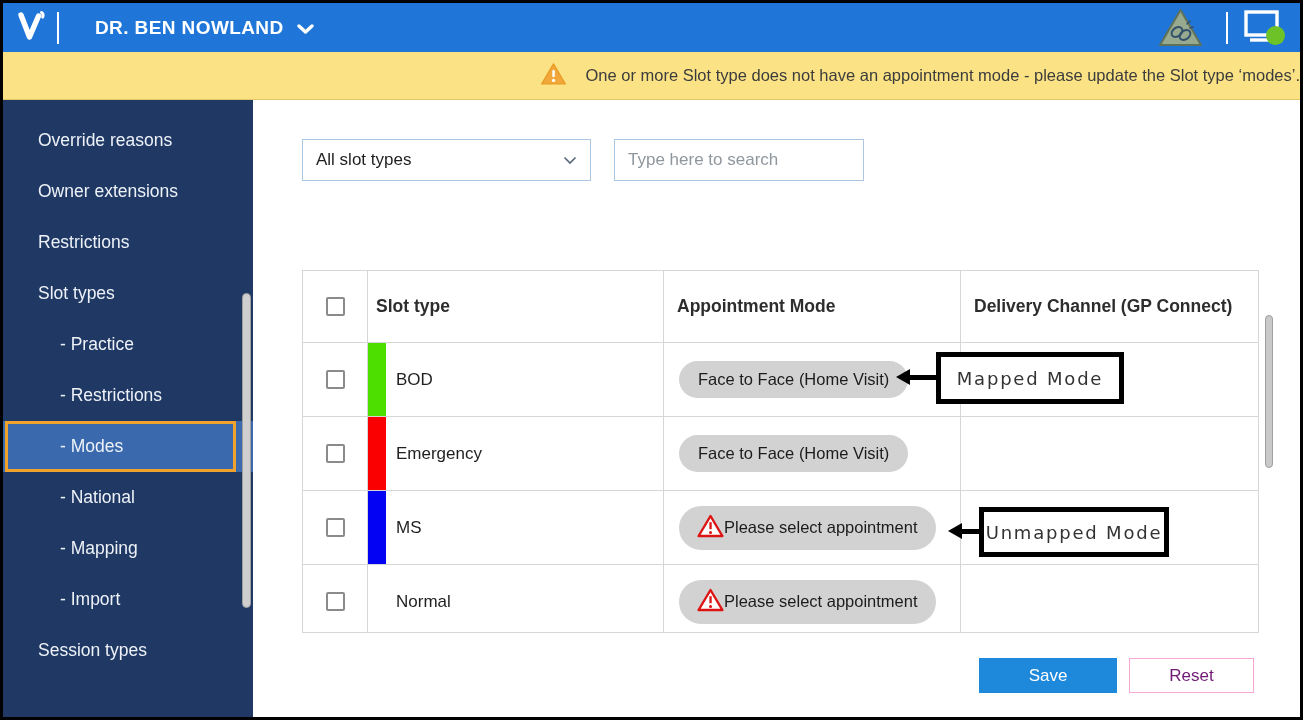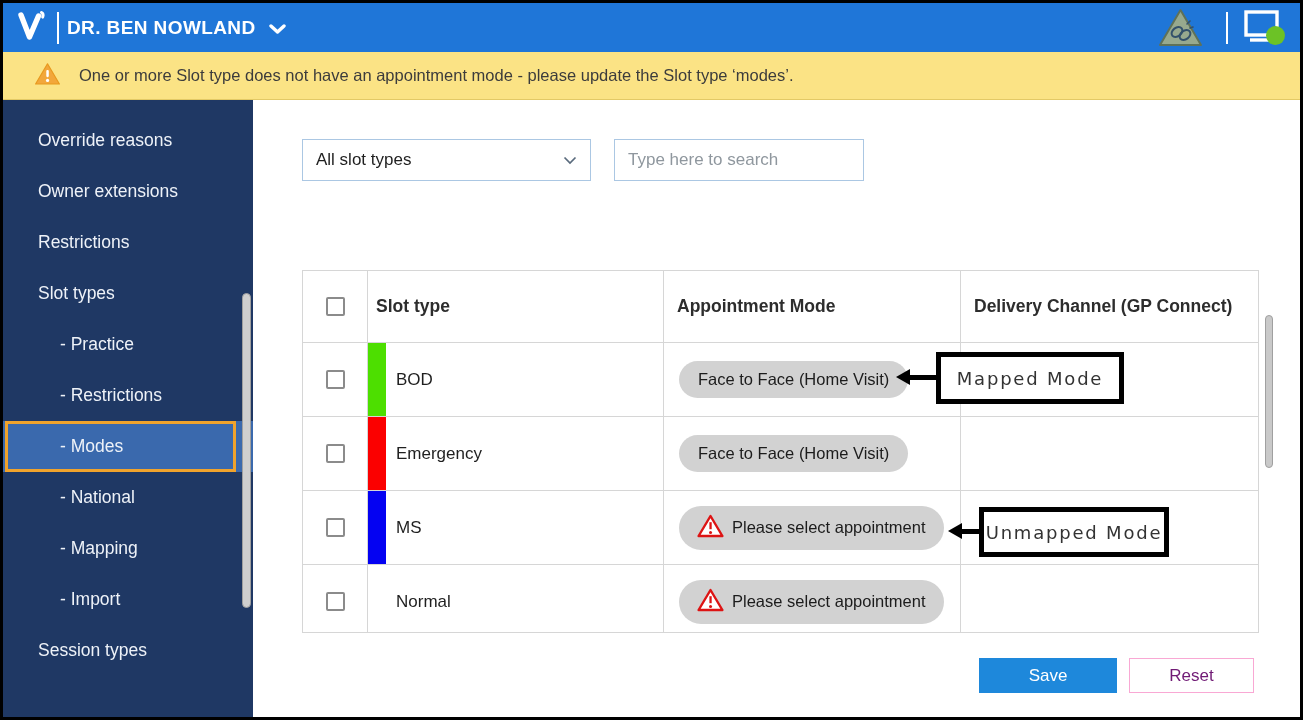--- a/index.html
+++ b/index.html
@@ -3,27 +3,27 @@
 <meta charset="utf-8">
 <style>
   * { margin:0; padding:0; box-sizing:border-box; }
   html,body { width:1303px; height:720px; font-family:"Liberation Sans", sans-serif; background:#fff; }
   .frame { width:1303px; height:720px; border:3px solid #000; display:flex; flex-direction:column; overflow:hidden; background:#fff; }
 
   
   .topbar { height:49px; background:#1f76d8; display:flex; align-items:center; flex:none; }
   .logo-box { width:54px; display:flex; justify-content:center; align-items:center; }
   .vdiv { width:2px; height:32px; background:#fff; flex:none; }
-  .user-menu { margin-left:8px; display:flex; align-items:center; gap:13px; color:#fff; font-size:19px; font-weight:700; letter-spacing:.4px; cursor:pointer; }
+  .user-menu { margin-left:36px; display:flex; align-items:center; gap:13px; color:#fff; font-size:19px; font-weight:700; letter-spacing:.4px; cursor:pointer; }
   .topbar-spacer { flex:1; }
   .hazard-wrap { margin-right:22px; display:flex; align-items:center; }
   .monitor-box { width:72px; display:flex; justify-content:center; align-items:center; }
 
   
-  .banner { height:48px; background:#fbe385; display:flex; align-items:center; padding-left:31px; gap:18px; flex:none; border-bottom:1px solid #e3c966; }
+  .banner { height:48px; background:#fbe385; display:flex; align-items:center; padding-left:31px; gap:18px; flex:none; border-bottom:1px solid #e3c966;justify-content:flex-end; }
   .banner-text { font-size:16.5px; color:#3c3c3c; }
 
   
   .content { flex:1; display:flex; min-height:0; }
 
   
   .sidebar { width:250px; background:#1f3864; position:relative; padding-top:15px; flex:none; }
   .side-item { height:51px; display:flex; align-items:center; padding-left:35px; font-size:17.5px; color:#eef2f8; cursor:pointer; position:relative; }
   .side-item.sub { padding-left:57px; }
   .side-item.selected { background:#3a69ad; }
@@ -47,21 +47,21 @@
   .c-slot  { width:296px; flex:none; position:relative; padding-left:28px; }
   .c-mode  { width:297px; flex:none; padding-left:15px;text-align:center; }
   .c-del   { flex:1; padding-left:13px; }
   .thead .tc { font-weight:700; font-size:17.5px; color:#2d2d2d; }
   .thead .c-slot { padding-left:8px; }
   .thead .c-mode { padding-left:13px; }
   .cb { width:19px; height:19px; border:2px solid #8b8b8b; border-radius:2px; background:#fff; cursor:pointer; }
   .strip { position:absolute; left:0; top:0; bottom:0; width:18px; }
   .slot-label { font-size:17px; color:#1f1f1f; }
   .pill { height:37px; border-radius:19px; background:#d2d2d2; display:inline-flex; align-items:center; padding:13px 19px; font-size:16.5px; color:#1c1c1c; cursor:pointer; white-space:nowrap; }
-  .pill.warn { height:44px; border-radius:22px; gap:8px; padding:0 18px; }
+  .pill.warn { height:44px; border-radius:22px; gap:0; padding:0 18px; }
 
   .tbl-scroll { position:absolute; left:1012px; top:215px; width:8px; height:153px; background:#c9c9c9; border:1px solid #a0a0a0; border-radius:5px; }
 
   
   .callout { position:absolute; background:#fff; border:5px solid #000; display:flex; align-items:center; justify-content:center; font-family:"DejaVu Sans", sans-serif; font-size:18px; letter-spacing:1.8px; color:#333; }
   .co-mapped   { left:683px; top:252px; width:188px; height:52px; }
   .co-unmapped { left:726px; top:407px; width:190px; height:50px; }
   .arrow-line { position:absolute; height:5px; background:#000; }
   .al1 { left:657px; top:275px; width:27px; }
   .al2 { left:709px; top:429px; width:18px; }

